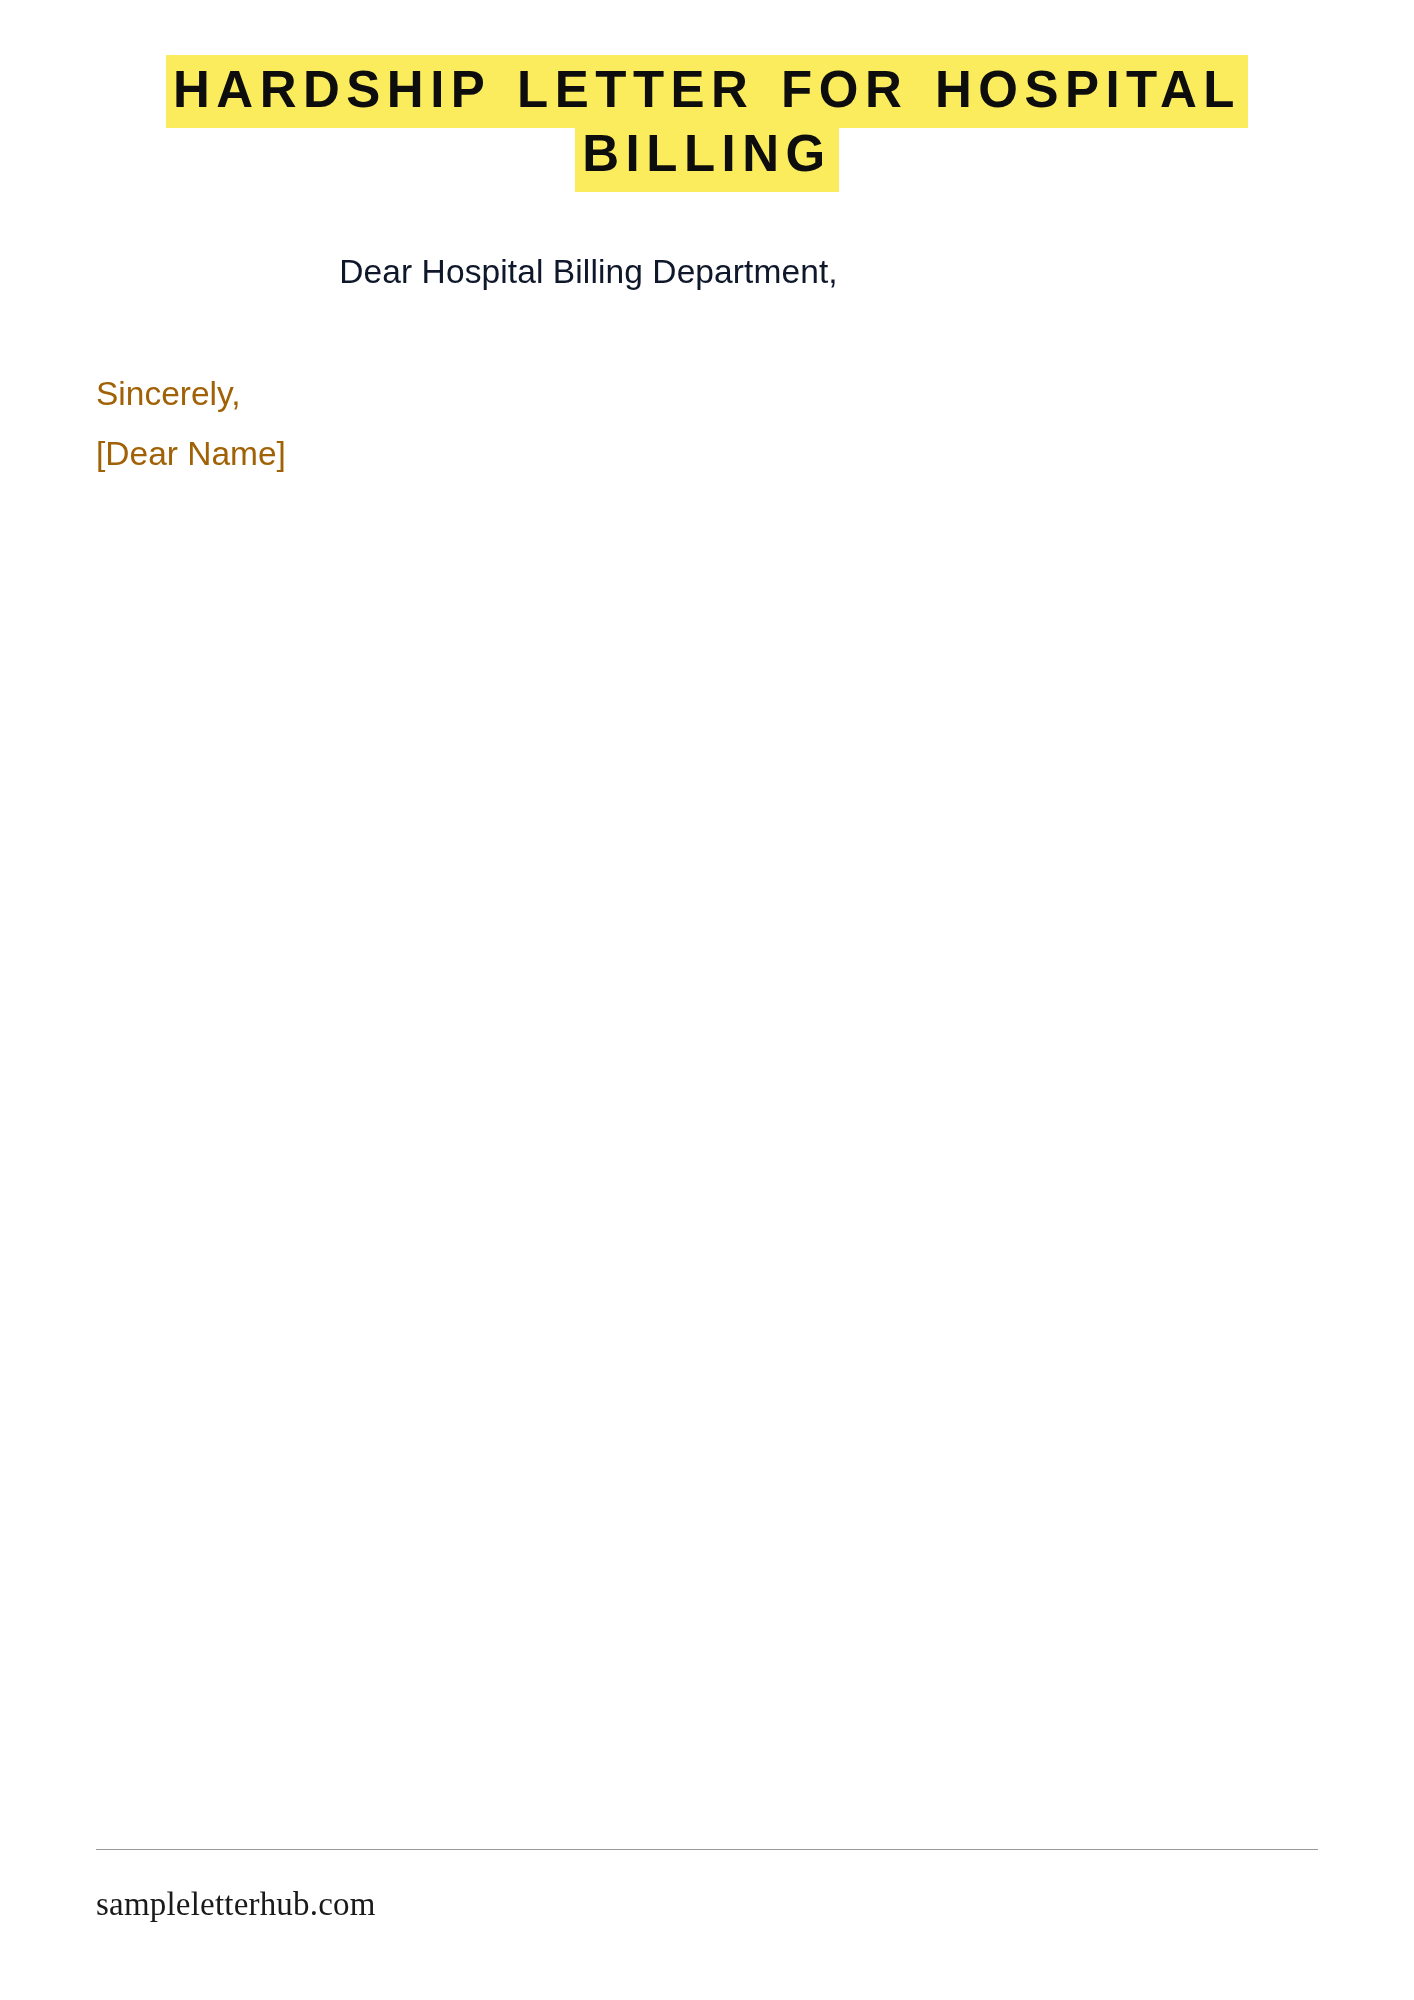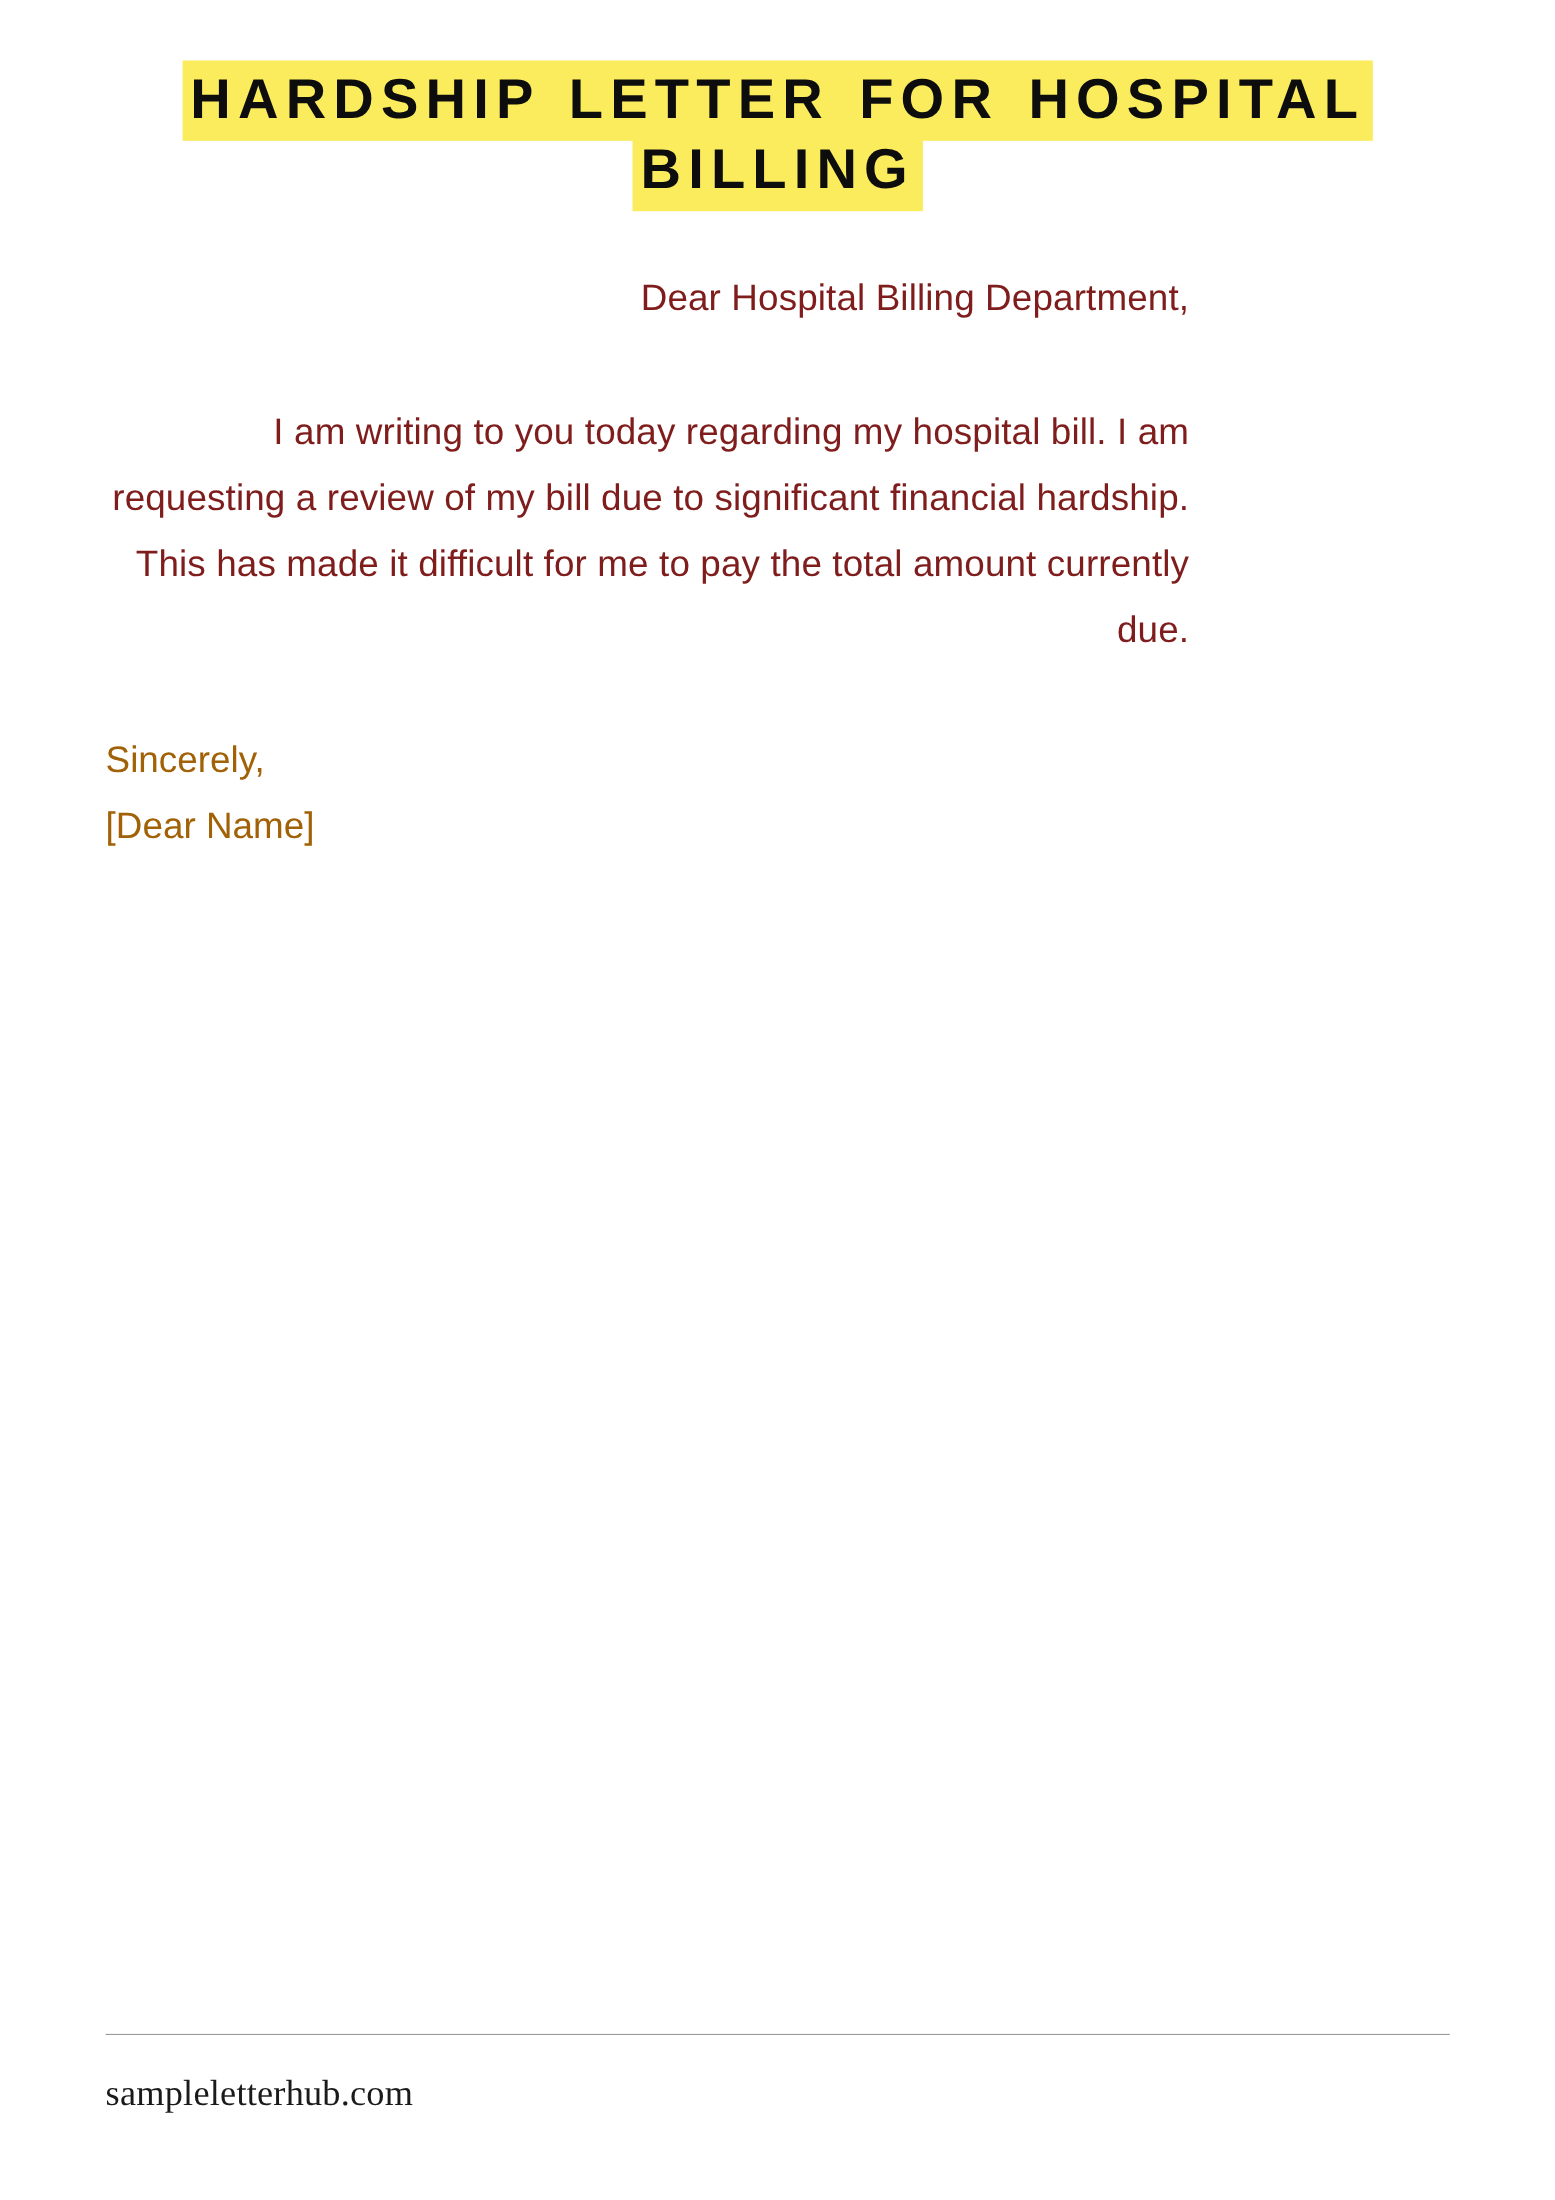--- a/index.html
+++ b/index.html
@@ -54,24 +54,24 @@
   .letter-body {
     padding: 0 96px;
     margin-top: 56px;
   }
 
   .para {
     margin: 0 0 58px 0;
     font-family: "Liberation Sans", sans-serif;
     font-size: 33.5px;
     line-height: 60px;
-    color: #7f1d1d;
+    color: #0f172a;
     letter-spacing: 0.1px;
     max-width: 985px;
-    text-align: right;
+    text-align: center;
   }
 
   .para.salutation {
     margin-bottom: 62px;
   }
 
   .closing {
     margin: 0;
     font-family: "Liberation Sans", sans-serif;
     font-size: 33.5px;
@@ -113,21 +113,20 @@
 <div class="page">
 
   <div class="title-block">
     <h1 class="doc-title"><span class="hl">HARDSHIP LETTER FOR HOSPITAL BILLING</span></h1>
   </div>
 
   <div class="letter-body">
 
     <p class="para salutation">Dear Hospital Billing Department,</p>
 
-    <p class="para">I am writing to you today regarding my hospital bill. I am requesting a review of my bill due to significant financial hardship. This has made it difficult for me to pay the total amount currently due.</p>
 
 
 
     <div class="closing">
       <span class="sig-line">Sincerely,</span>
       <span class="sig-line">[Dear Name]</span>
     </div>
 
   </div>
 

